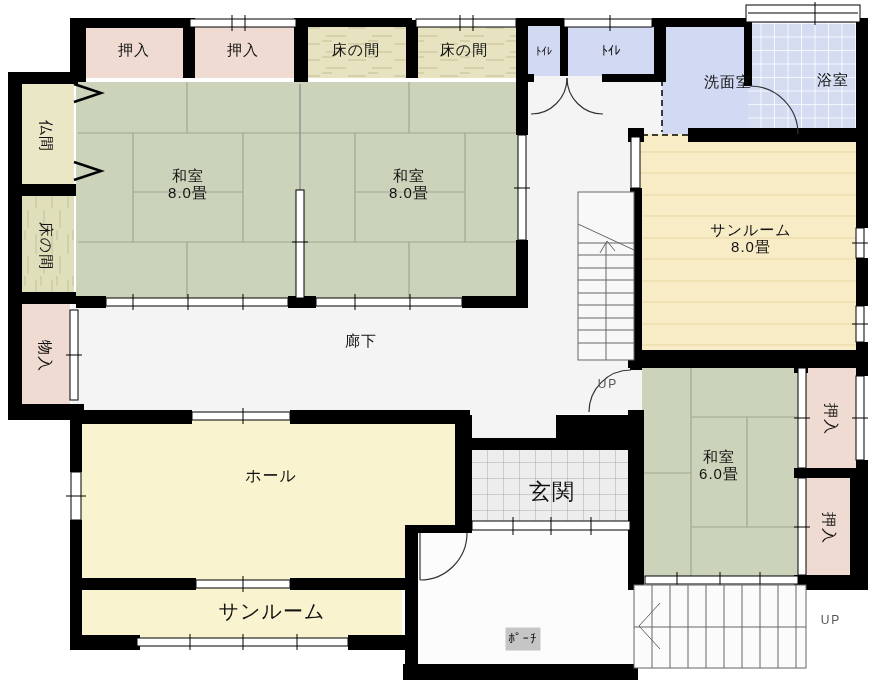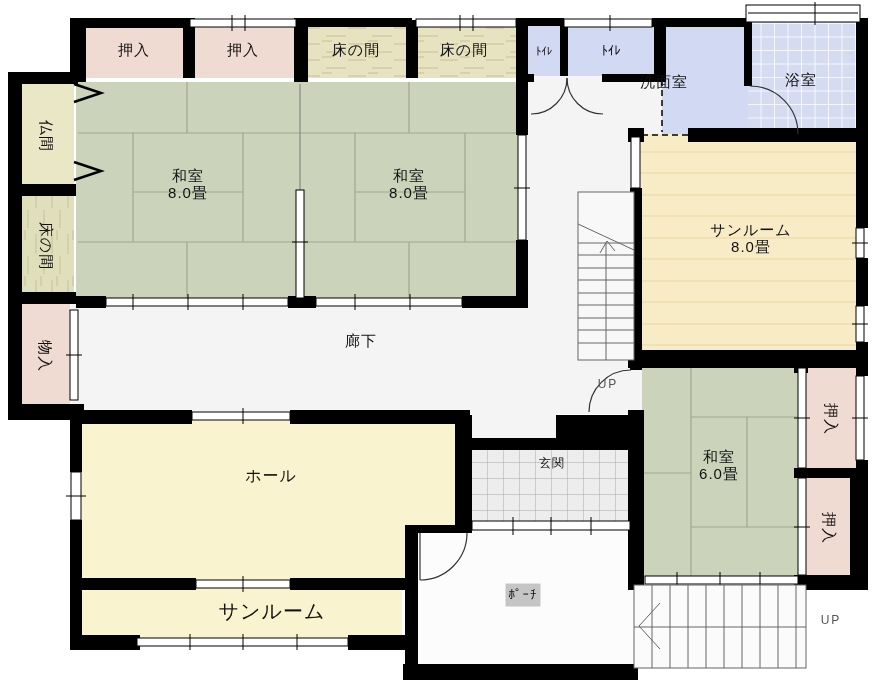--- a/index.html
+++ b/index.html
@@ -5,21 +5,21 @@
   html,body{margin:0;padding:0;background:#fff;}
   #plan{position:relative;width:874px;height:689px;background:#fff;overflow:hidden;
         font-family:"Liberation Sans","DejaVu Sans",sans-serif;}
   #plan svg{position:absolute;left:0;top:0;}
   .lb{position:absolute;transform:translate(-50%,-50%);white-space:nowrap;color:#111;
       font-size:15px;letter-spacing:1px;text-align:center;line-height:1.15;}
   .lb.small{font-size:11px;letter-spacing:0;}
   .lb.mid{font-size:13px;letter-spacing:0;}
   .lb.vert{transform:translate(-50%,-50%) rotate(90deg);}
   .lb.up{font-size:12px;letter-spacing:2px;}
-  .lb.tag{padding:4px 3px;font-size:13px;}
+  .lb.tag{padding:4px 3px;font-size:13px;margin-top:44px;}
   .two{display:block;}
 </style>
 </head>
 <body>
 
 <div id="plan">
 <svg width="874" height="689" viewBox="0 0 874 689">
   <defs>
     <pattern id="grainH" width="46" height="16" patternUnits="userSpaceOnUse">
       <g stroke-width="1" stroke="#C6BF97">
@@ -331,22 +331,22 @@
     <line x1="420" y1="533" x2="420" y2="580"></line>
   </g>
 </svg>
 
   <div class="lb" style="left:134px;top:50px">押入</div>
   <div class="lb" style="left:243px;top:50px">押入</div>
   <div class="lb" style="left:356px;top:50px">床の間</div>
   <div class="lb" style="left:464px;top:50px">床の間</div>
   <div class="lb small" style="left:544px;top:51px">ﾄｲﾚ</div>
   <div class="lb mid" style="left:611px;top:51px">ﾄｲﾚ</div>
-  <div class="lb" style="left:664px;top:82px">洗面室</div>
-  <div class="lb" style="left:801px;top:80px">浴室</div>
+  <div class="lb" style="left:728px;top:82px">洗面室</div>
+  <div class="lb" style="left:833px;top:80px">浴室</div>
   <div class="lb vert" style="left:46px;top:136px">仏間</div>
   <div class="lb vert" style="left:46px;top:246px">床の間</div>
   <div class="lb vert" style="left:45px;top:356px">物入</div>
 
   <div class="lb" style="left:188px;top:184px">
     <span class="two">和室</span>
     <span class="two">8.0畳</span>
   </div>
   <div class="lb" style="left:409px;top:184px">
     <span class="two">和室</span>
@@ -358,17 +358,17 @@
   </div>
   <div class="lb" style="left:361px;top:341px">廊下</div>
   <div class="lb" style="left:719px;top:465px">
     <span class="two">和室</span>
     <span class="two">6.0畳</span>
   </div>
   <div class="lb vert" style="left:831px;top:419px">押入</div>
   <div class="lb vert" style="left:829px;top:528px">押入</div>
   <div class="lb" style="left:271px;top:476px;font-size:16px">ホール</div>
   <div class="lb" style="left:272px;top:611px;font-size:20px">サンルーム</div>
-  <div class="lb" style="left:552px;top:464px;font-size:12px">玄関</div>
+  <div class="lb" style="left:552px;top:492px;font-size:22px">玄関</div>
   <div class="lb tag" style="left: 523px; top: 595px; background-color: rgb(197, 197, 197);">ﾎﾟｰﾁ</div>
   <div class="lb up" style="left: 608px; top: 385px; color: rgb(85, 85, 85);">UP</div>
   <div class="lb up" style="left: 831px; top: 621px; color: rgb(85, 85, 85);">UP</div>
 </div>
 
 </body></html>

